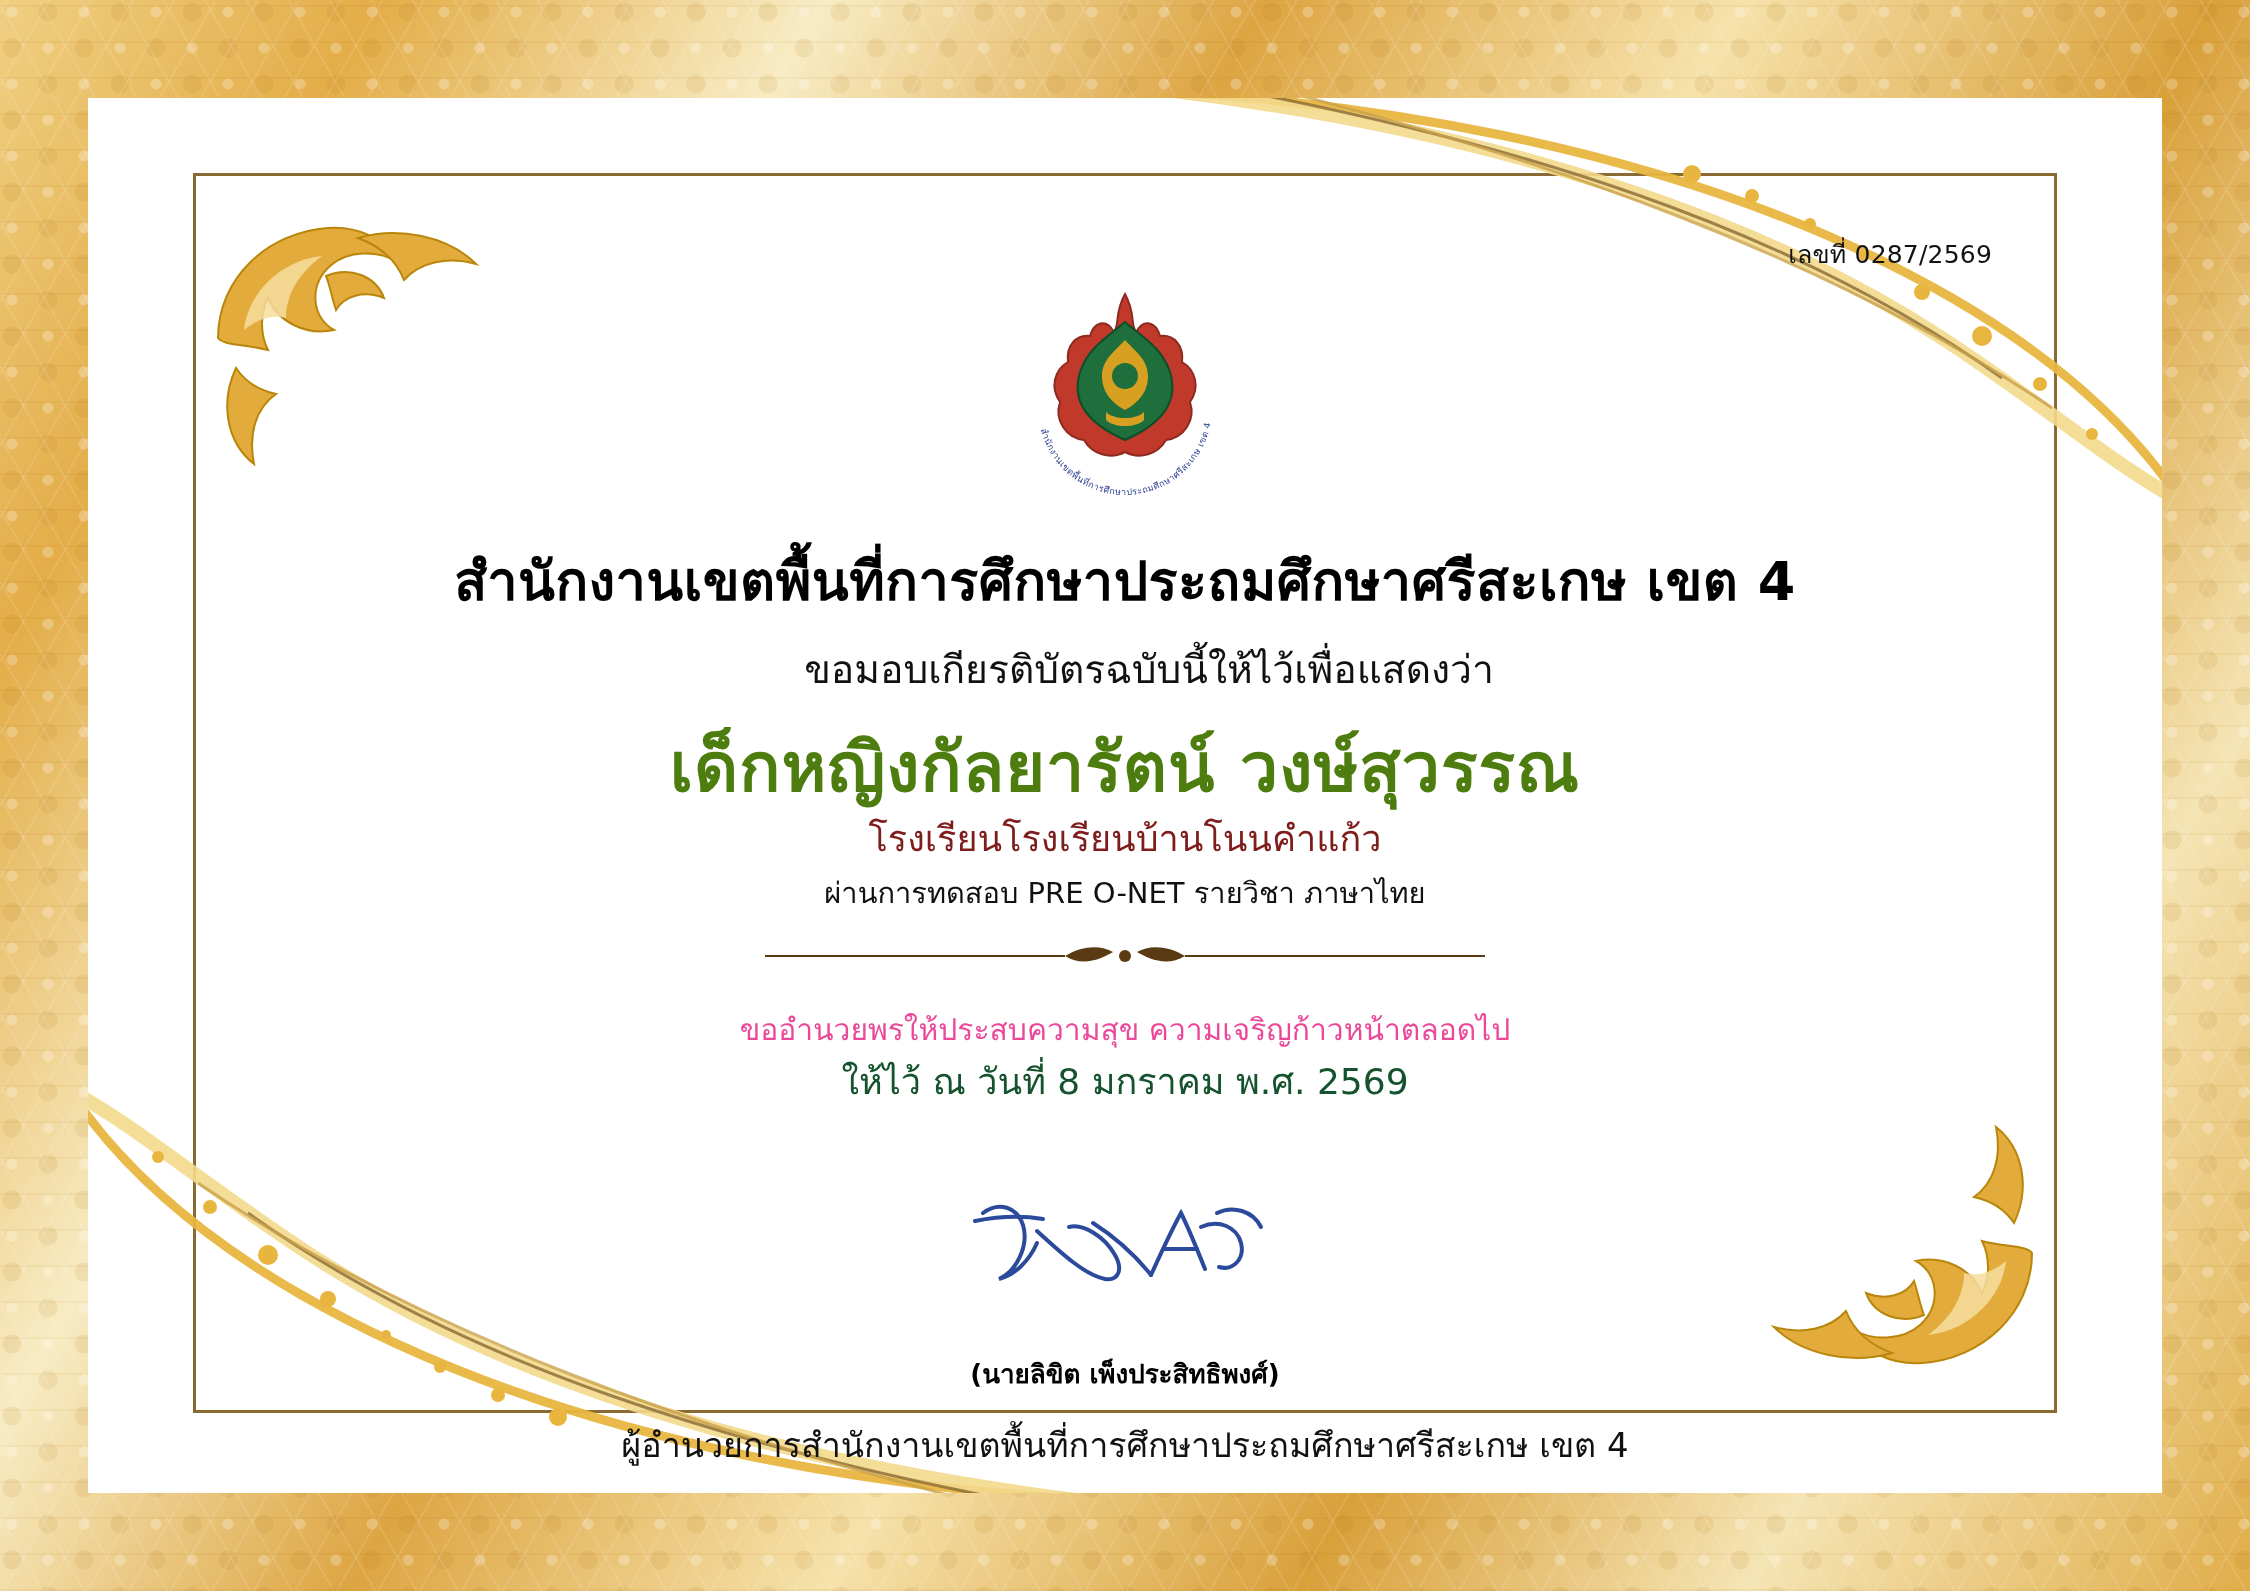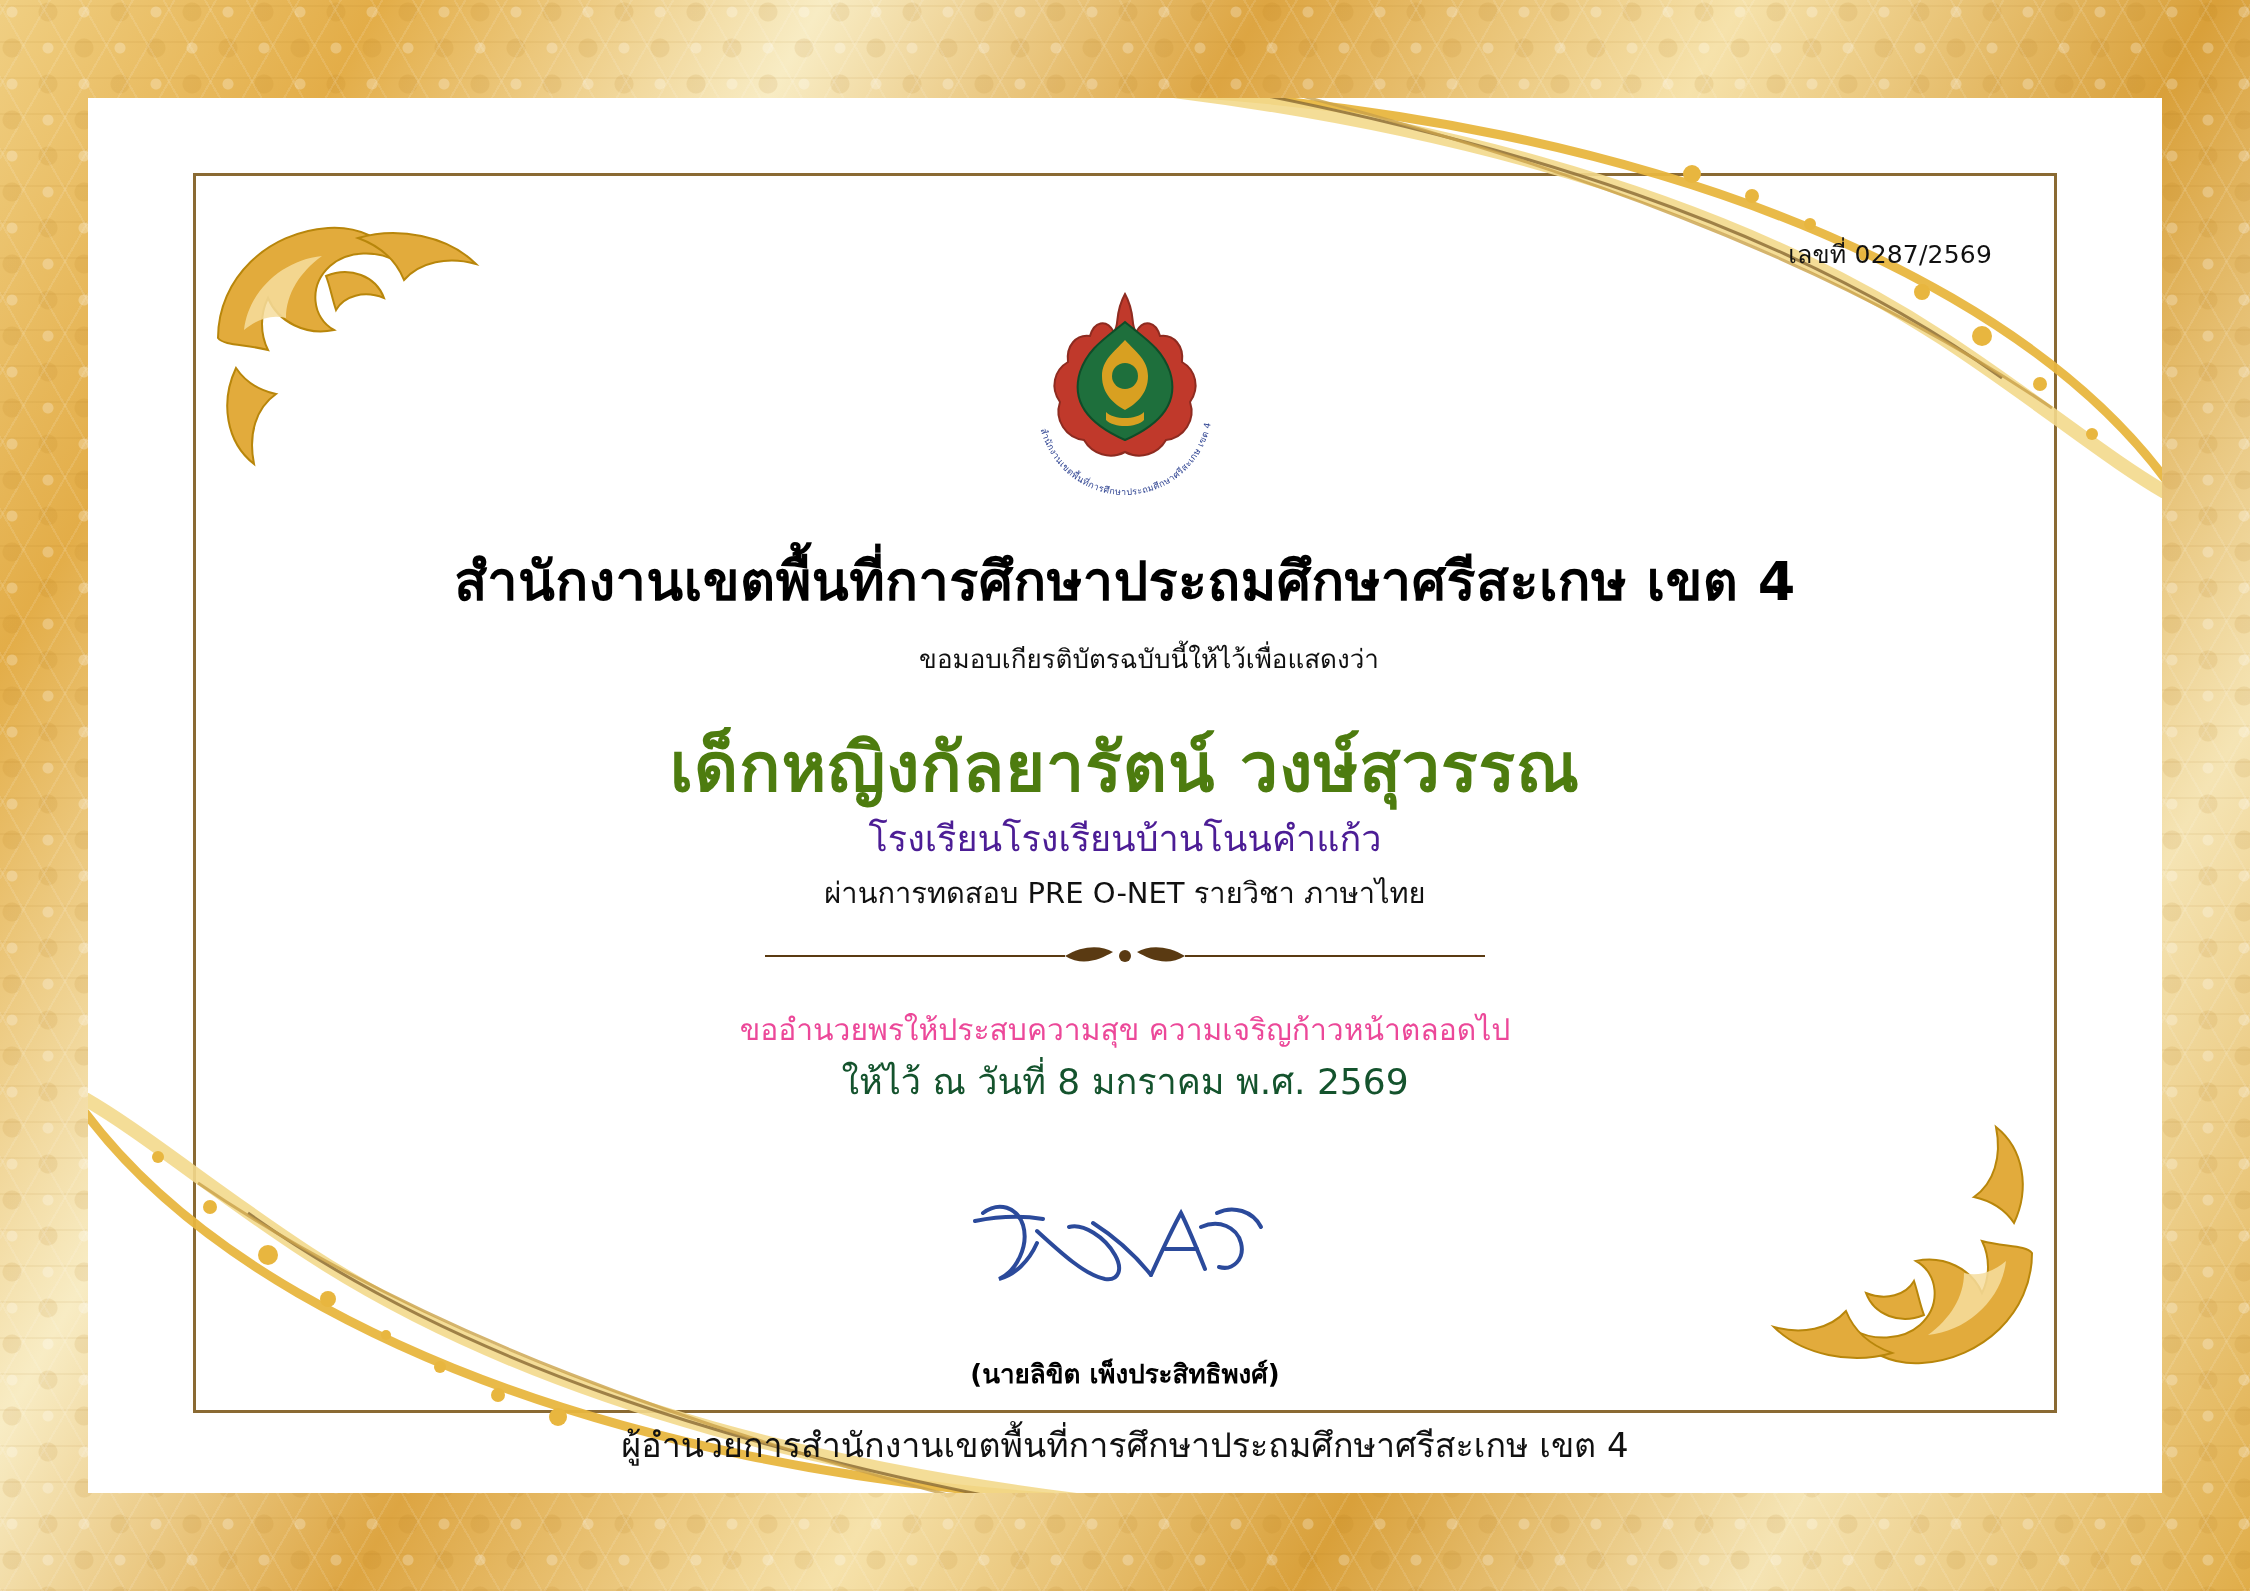--- a/index.html
+++ b/index.html
@@ -122,39 +122,39 @@
     top: 440px;
     font-size: 54px;
     font-weight: bold;
     color: #000;
     letter-spacing: .5px;
   }
   .line-award {
     position: absolute;
     left: 0; right: 0;
     top: 540px;
-    font-size: 26px;
+    font-size: 39px;
     color: #111;
     padding-left: 48px;
   }
   .recipient {
     position: absolute;
     left: 0; right: 0;
     top: 615px;
     font-size: 68px;
     font-weight: bold;
     color: #4d7c0f;
     letter-spacing: 1px;
   }
   .school {
     position: absolute;
     left: 0; right: 0;
     top: 712px;
     font-size: 36px;
-    color: #4c1d95;
+    color: #7f1d1d;
   }
   .exam {
     position: absolute;
     left: 0; right: 0;
     top: 772px;
     font-size: 29px;
     color: #111;
   }
   .divider {
     position: absolute;

